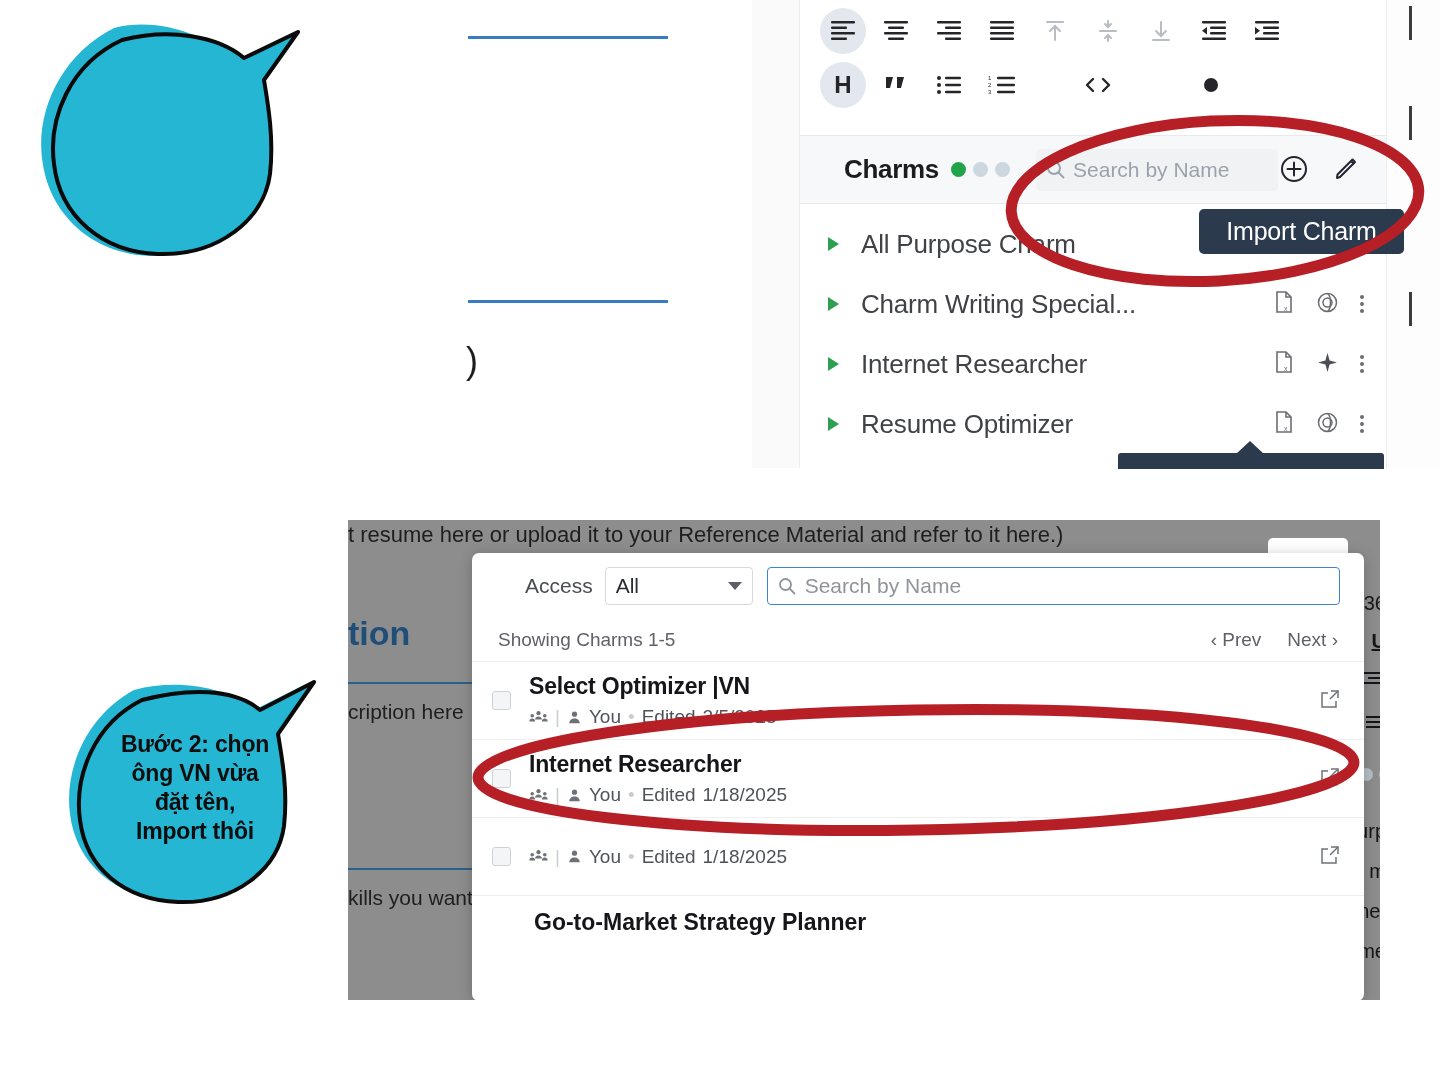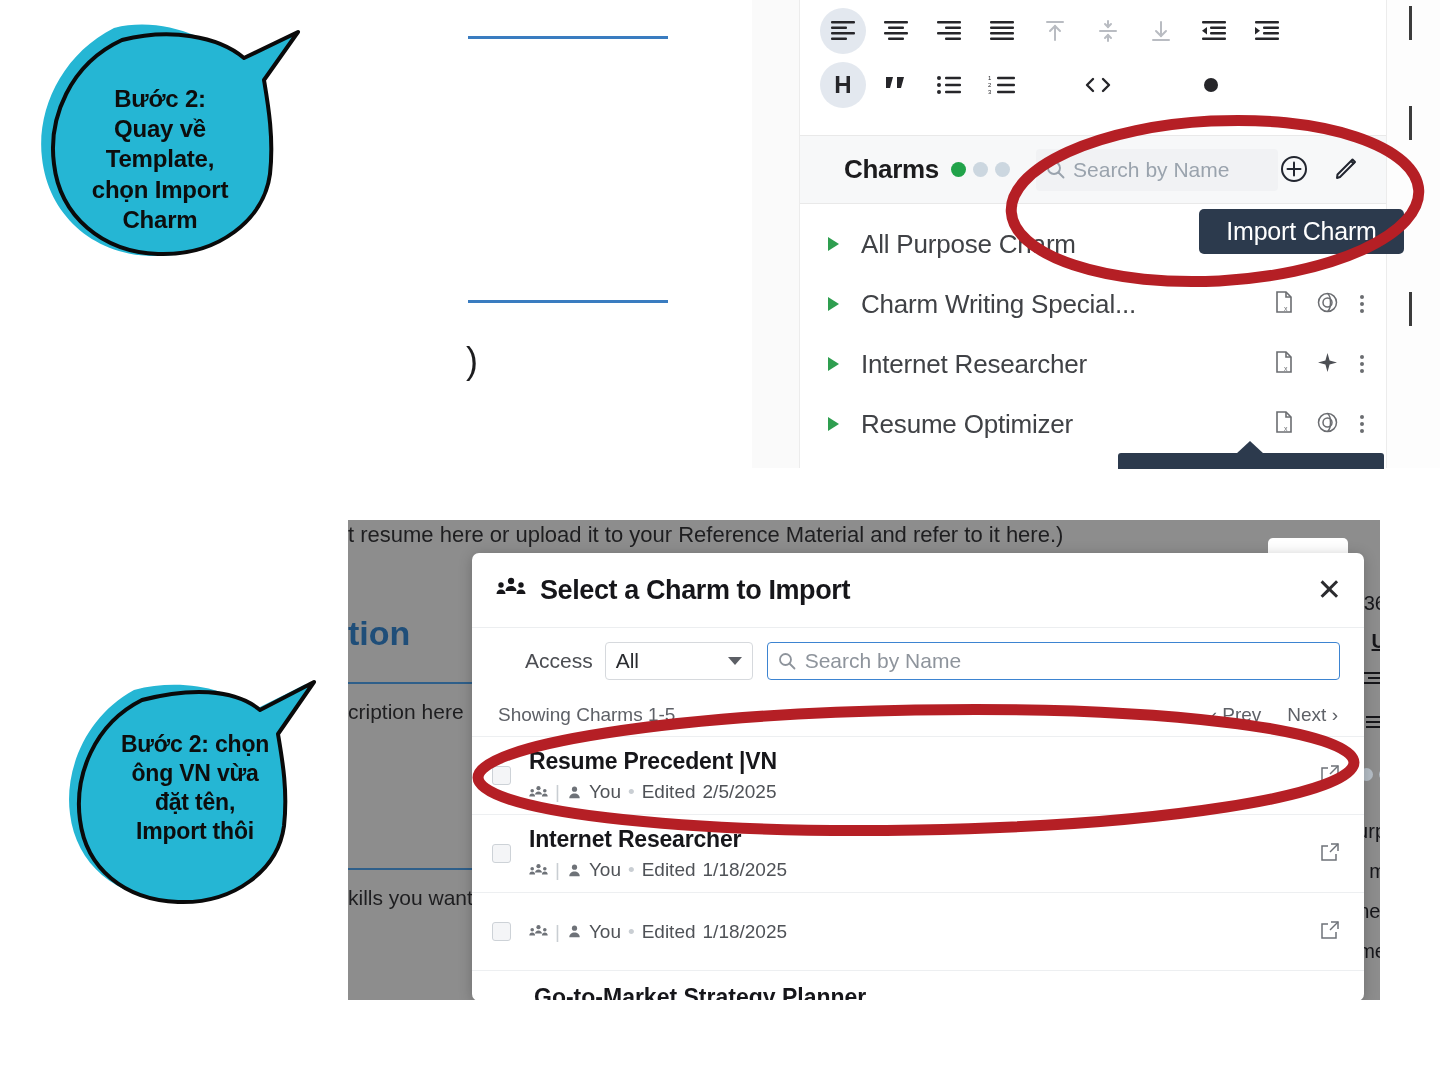--- a/index.html
+++ b/index.html
@@ -574,36 +574,20 @@
         </div>
         <div class="brc-item" style="top:300px;">urp</div>
         <div class="brc-item" style="top:340px;">m </div>
         <div class="brc-item" style="top:380px;">net</div>
         <div class="brc-item" style="top:420px;">me</div>
       </div>
       <div class="white-strip"></div>
     </div>
 
     <div class="modal">
-      <div class="modal-head">
-        <span>
-          <svg width="30" height="24" viewBox="0 0 30 24">
-              <g fill="#16161a">
-            <circle cx="15" cy="5" r="3.2"></circle>
-                <path d="M9.5 15c0-3 2.5-5 5.5-5s5.5 2 5.5 5z"></path>
-            <circle cx="5" cy="9" r="2.7"></circle>
-                <path d="M0.5 18c0-2.6 2-4.4 4.5-4.4s4.5 1.8 4.5 4.4z"></path>
-            <circle cx="25" cy="9" r="2.7"></circle>
-                <path d="M20.5 18c0-2.6 2-4.4 4.5-4.4s4.5 1.8 4.5 4.4z"></path>
-          </g>
-            </svg>
-        </span>
-        <span class="modal-title">Select a Charm to Import</span>
-        <span class="modal-close">✕</span>
-      </div>
 
       <div class="filter-row">
         <span class="access-label">Access</span>
         <div class="access-select">
           <span class="access-value">All</span>
           <span class="chev"></span>
         </div>
         <div class="modal-search">
           <svg width="18" height="18" viewBox="0 0 18 18">
               <g stroke="#8e949c" stroke-width="1.8" fill="none">
@@ -620,21 +604,21 @@
         <span class="pager">
           <span>‹ Prev</span>
           <span>Next ›</span>
         </span>
       </div>
 
       <div class="rows">
         <div class="list-row">
           <span class="cb"></span>
           <span class="row-main">
-            <span class="row-title">Resume Precedent |VN</span>
+            <span class="row-title">Select Optimizer |VN</span>
             <span class="row-meta">
               <svg width="19" height="15" viewBox="0 0 19 15">
                   <g fill="#6e7278">
                     <circle cx="9.5" cy="3.2" r="2.1"></circle>
                     <path d="M6 9.6c0-1.9 1.6-3.2 3.5-3.2s3.5 1.3 3.5 3.2z"></path>
                     <circle cx="3.2" cy="5.7" r="1.8"></circle>
                     <path d="M0.3 11.4c0-1.7 1.3-2.9 2.9-2.9s2.9 1.2 2.9 2.9z"></path>
                     <circle cx="15.8" cy="5.7" r="1.8"></circle>
                     <path d="M12.9 11.4c0-1.7 1.3-2.9 2.9-2.9s2.9 1.2 2.9 2.9z"></path>
                   </g>
@@ -752,25 +736,20 @@
   </svg>
   <svg class="red-ell" id="red2" viewBox="0 0 900 140">
     <ellipse cx="450" cy="70" rx="438" ry="60" fill="none" stroke="#b51f25" stroke-width="11" transform="rotate(-1 450 70)"></ellipse>
   </svg>
 
   <div class="bubble" id="bubble1">
     <svg viewBox="0 0 300 250" width="300" height="250">
       <path d="M92 10 C40 36 14 92 20 140 C26 196 70 236 128 238 C190 240 232 206 238 160 C242 124 236 88 232 64 L268 18 L214 42 C188 20 140 -2 92 10 Z" fill="#25b6d4" stroke="none"></path>
       <path d="M100 22 C48 46 26 100 32 146 C38 198 80 234 136 236 C196 238 242 202 248 156 C252 120 246 86 242 62 L276 14 L222 40 C196 18 148 10 100 22 Z" fill="#25b6d4" stroke="#0a0a0a" stroke-width="4" stroke-linejoin="round"></path>
     </svg>
-    <div class="bubble-text">Bước 2:
-Quay về
-Template,
-chọn Import
-Charm</div>
   </div>
 
   <div class="bubble" id="bubble2">
     <svg viewBox="0 0 280 240" width="280" height="240">
       <path d="M78 22 C30 48 8 102 14 146 C20 196 60 230 114 232 C172 234 216 200 222 156 C226 120 220 88 216 64 L250 16 L198 42 C172 20 124 10 78 22 Z" fill="#25b6d4" stroke="none"></path>
       <path d="M86 32 C38 56 18 108 24 152 C30 200 68 232 122 234 C178 236 222 202 228 158 C232 122 226 90 222 66 L258 14 L204 42 C178 20 132 20 86 32 Z" fill="#25b6d4" stroke="#0a0a0a" stroke-width="4" stroke-linejoin="round"></path>
     </svg>
     <div class="bubble-text">Bước 2: chọn
 ông VN vừa
 đặt tên,

